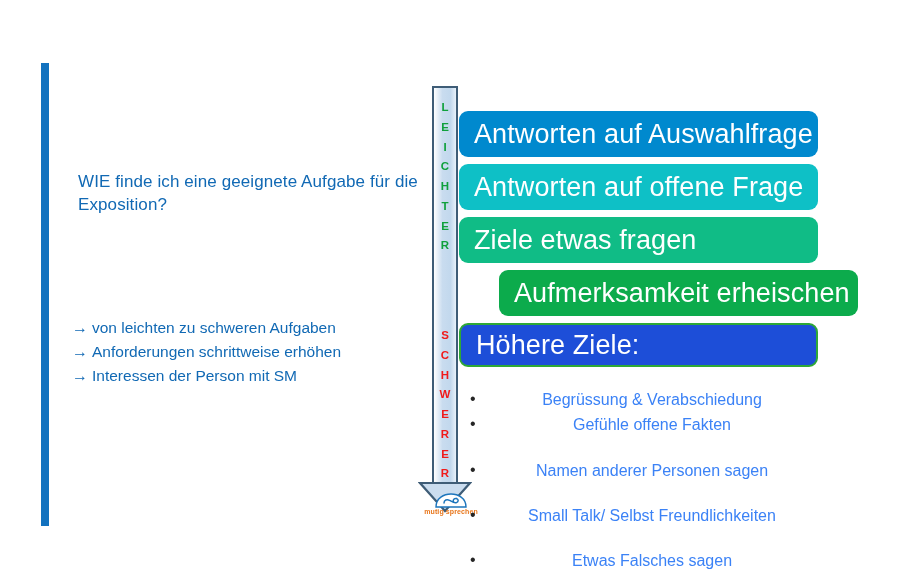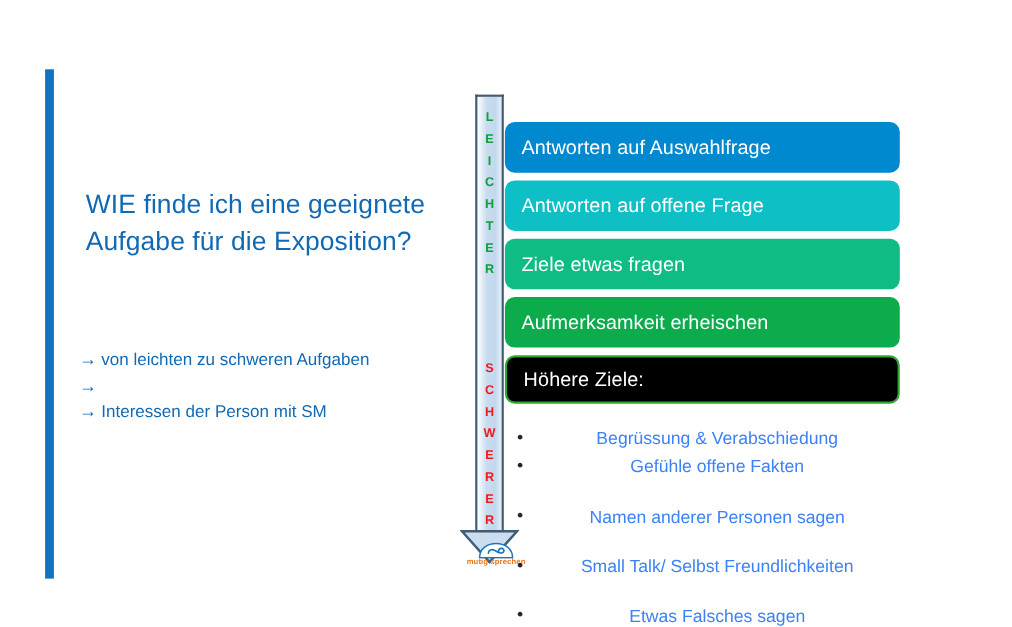--- a/index.html
+++ b/index.html
@@ -28,21 +28,21 @@
     background: #1272BF;
   }
 
   
   .title {
     position: absolute;
     left: 78px;
     top: 170px;
     width: 350px;
     color: #1169B4;
-    font-size: 24px;
+    font-size: 17px;
     line-height: 1.38;
     font-weight: 400;
     letter-spacing: 0.1px;
   }
 
   
   .arrow-list {
     position: absolute;
     left: 72px;
     top: 316px;
@@ -146,30 +146,30 @@
   .box {
     box-sizing: border-box;
     width: 359px;
     height: 46px;
     border-radius: 9px;
     margin-bottom: 7px;
     display: flex;
     align-items: center;
     padding-left: 15px;
     color: #ffffff;
-    font-size: 18px;
+    font-size: 27px;
     font-weight: 400;
     letter-spacing: 0.1px;
   }
   .box-1 { background: #0089CE; }
   .box-2 { background: #0EC0C6; }
   .box-3 { background: #13B887; background: #10BC86; }
-  .box-4 { background: #0CAB4C; }
+  .box-4 { background: #0CAB4C; margin-left: 40px; }
   .box-5 {
-    background: #000000;
+    background: #1d4ed8;
     border: 2px solid #2EA836;
     height: 44px;
   }
 
   
   .sub-list {
     position: absolute;
     left: 468px;
     top: 388px;
     width: 350px;
@@ -208,20 +208,21 @@
 
   <div class="title">WIE finde ich eine geeignete Aufgabe für die Exposition?</div>
 
   <div class="arrow-list">
     <div class="arrow-item">
       <span class="arrow-glyph">→</span>
       <span>von leichten zu schweren Aufgaben</span>
     </div>
     <div class="arrow-item">
       <span class="arrow-glyph">→</span>
+      <span>Anforderungen schrittweise erhöhen</span>
     </div>
     <div class="arrow-item">
       <span class="arrow-glyph">→</span>
       <span>Interessen der Person mit SM</span>
     </div>
   </div>
 
   <div class="arrow-wrap">
     <div class="arrow-shaft"></div>
     <svg class="arrow-head" viewBox="0 0 54 32">

